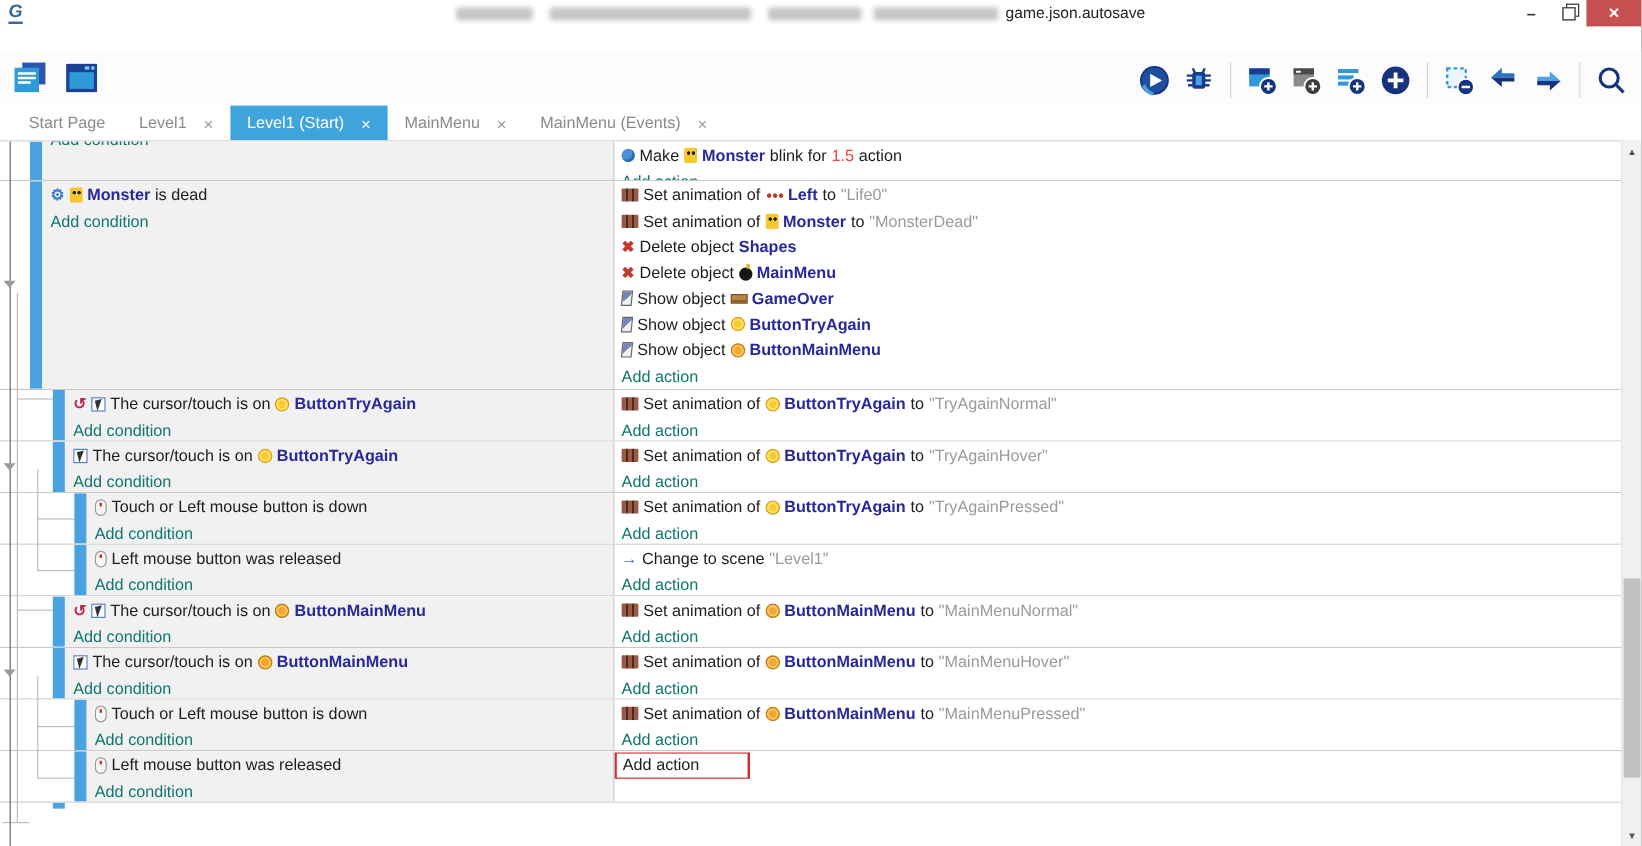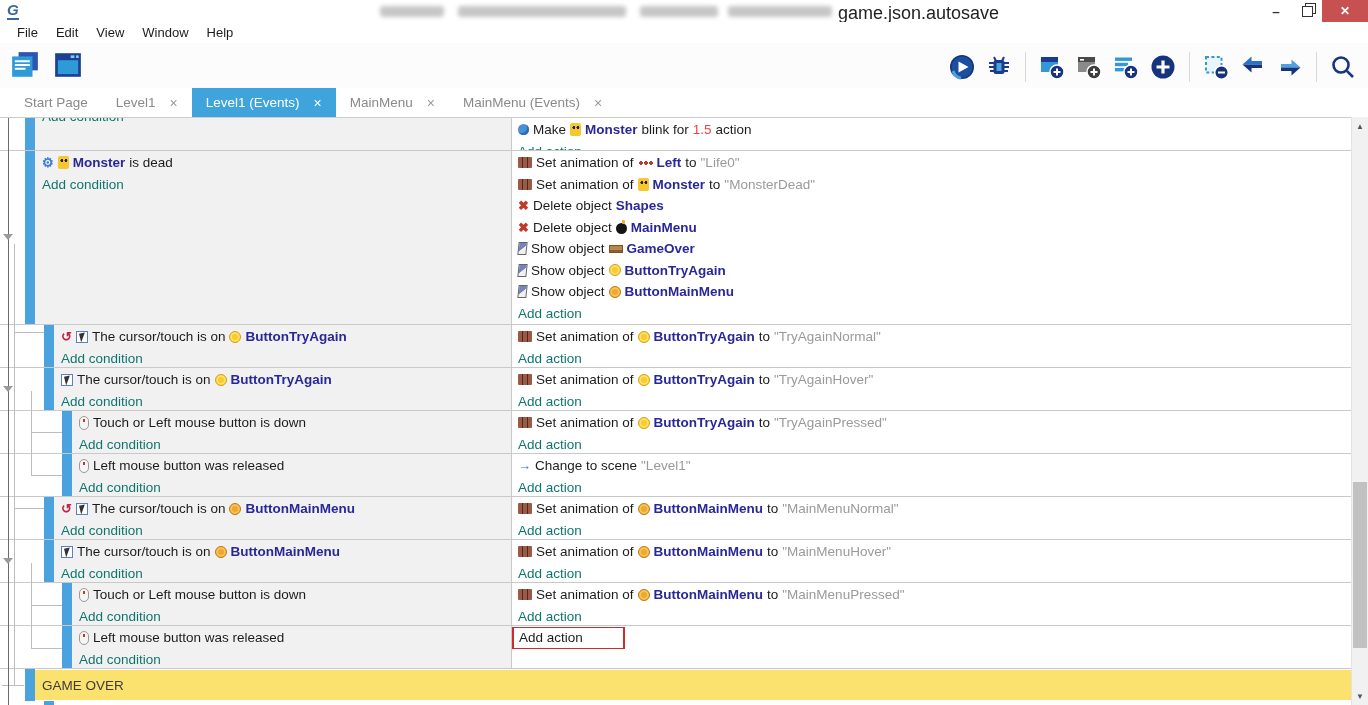--- a/index.html
+++ b/index.html
@@ -4,21 +4,21 @@
 <style>
   html,body{margin:0;padding:0;background:#888;}
   .screen{position:relative;width:1368px;height:705px;background:#fff;overflow:hidden;
     font-family:"Liberation Sans",sans-serif;font-size:13.5px;color:#1c1c1c;}
 
   
   .titlebar{position:absolute;top:0;left:0;right:0;height:22px;background:#fff;}
   .app-logo{position:absolute;left:7px;top:1px;font-size:15px;font-weight:bold;font-style:italic;
     color:#37679e;border-bottom:2px solid #37679e;line-height:17px;}
   .blurblock{position:absolute;top:6px;height:11px;background:#c6c6c6;border-radius:3px;filter:blur(2px);}
-  .title-text{position:absolute;left:838px;top:3px;font-size:18px;color:#222;}
+  .title-text{position:absolute;left:838px;top:3px;font-size:13px;color:#222;}
   .win-btn{position:absolute;top:0;height:22px;display:flex;align-items:center;justify-content:center;color:#333;}
   .btn-min{left:1262px;width:28px;font-weight:bold;}
   .btn-restore{left:1293px;width:28px;}
   .restore-glyph{position:relative;width:9px;height:9px;border:1px solid #333;background:#fff;}
   .restore-glyph::before{content:"";position:absolute;left:2px;top:-4px;width:9px;height:9px;border:1px solid #333;}
   .restore-glyph::after{content:"";position:absolute;left:-1px;top:-1px;width:9px;height:9px;background:#fff;border:1px solid #333;}
   .btn-close{left:1322px;width:46px;background:#c75050;color:#fff;font-size:12px;font-weight:bold;}
 
   
   .menubar{position:absolute;top:22px;left:0;right:0;height:21px;background:#fff;display:flex;align-items:center;
@@ -110,27 +110,20 @@
     <span class="blurblock" style="left:640px;width:78px;"></span>
     <span class="blurblock" style="left:728px;width:104px;"></span>
     <span class="title-text">game.json.autosave</span>
     <div class="win-btn btn-min">–</div>
     <div class="win-btn btn-restore">
         <span class="restore-glyph"></span>
       </div>
     <div class="win-btn btn-close">✕</div>
   </div>
 
-  <div class="menubar">
-    <span class="menu-item">File</span>
-    <span class="menu-item">Edit</span>
-    <span class="menu-item">View</span>
-    <span class="menu-item">Window</span>
-    <span class="menu-item">Help</span>
-  </div>
 
   <div class="toolbar">
     <div class="tb-left" id="tb-left">
         <div class="tb-btn">
           <svg width="30" height="30" viewBox="0 0 28 28">
             <rect x="8" y="2" width="18" height="17" fill="#2a56b0"></rect>
             <rect x="2" y="6" width="19" height="19" fill="#2e9ad8"></rect>
             <path d="M4.5 10.5 h14 M4.5 14 h14 M4.5 17.5 h10" stroke="#fff" stroke-width="1.8"></path>
           </svg>
         </div>
@@ -224,21 +217,21 @@
 
   <div class="tabbar">
     <div class="tab">
         <span>Start Page</span>
       </div>
     <div class="tab">
         <span>Level1</span>
         <span class="tclose">×</span>
       </div>
     <div class="tab active">
-        <span>Level1 (Events)</span>
+        <span>Level1 (Start)</span>
         <span class="tclose">×</span>
       </div>
     <div class="tab">
         <span>MainMenu</span>
         <span class="tclose">×</span>
       </div>
     <div class="tab">
         <span>MainMenu (Events)</span>
         <span class="tclose">×</span>
       </div>
@@ -536,25 +529,20 @@
           </div>
           <div class="line">
             <span class="ph">Add condition</span>
           </div>
         </div>
         <div class="aside">
           <div class="line" style="padding-left: 0px;">
             <span class="hl">Add action</span>
           </div>
         </div>
-      </div>
-      <div class="row" style="height: 32px; border-bottom: none;">
-        <div class="cbar" style="left: 25px;"></div>
-        <div class="rcomment-bg"></div>
-        <div class="rcomment-text">GAME OVER</div>
       </div>
       <div class="row" style="height: 5px; border-bottom: none;">
         <div class="cbar" style="left: 44px;"></div>
       </div>
       <div class="conn" style="left: 14px; top: 126px; width: 1px; height: 441px;"></div>
       <div class="conn" style="left: 14px; top: 214px; width: 30px; height: 1px;"></div>
       <div class="conn" style="left: 14px; top: 390px; width: 30px; height: 1px;"></div>
       <div class="conn" style="left: 31px; top: 273px; width: 1px; height: 85px;"></div>
       <div class="conn" style="left: 31px; top: 314px; width: 31px; height: 1px;"></div>
       <div class="conn" style="left: 31px; top: 357px; width: 31px; height: 1px;"></div>

